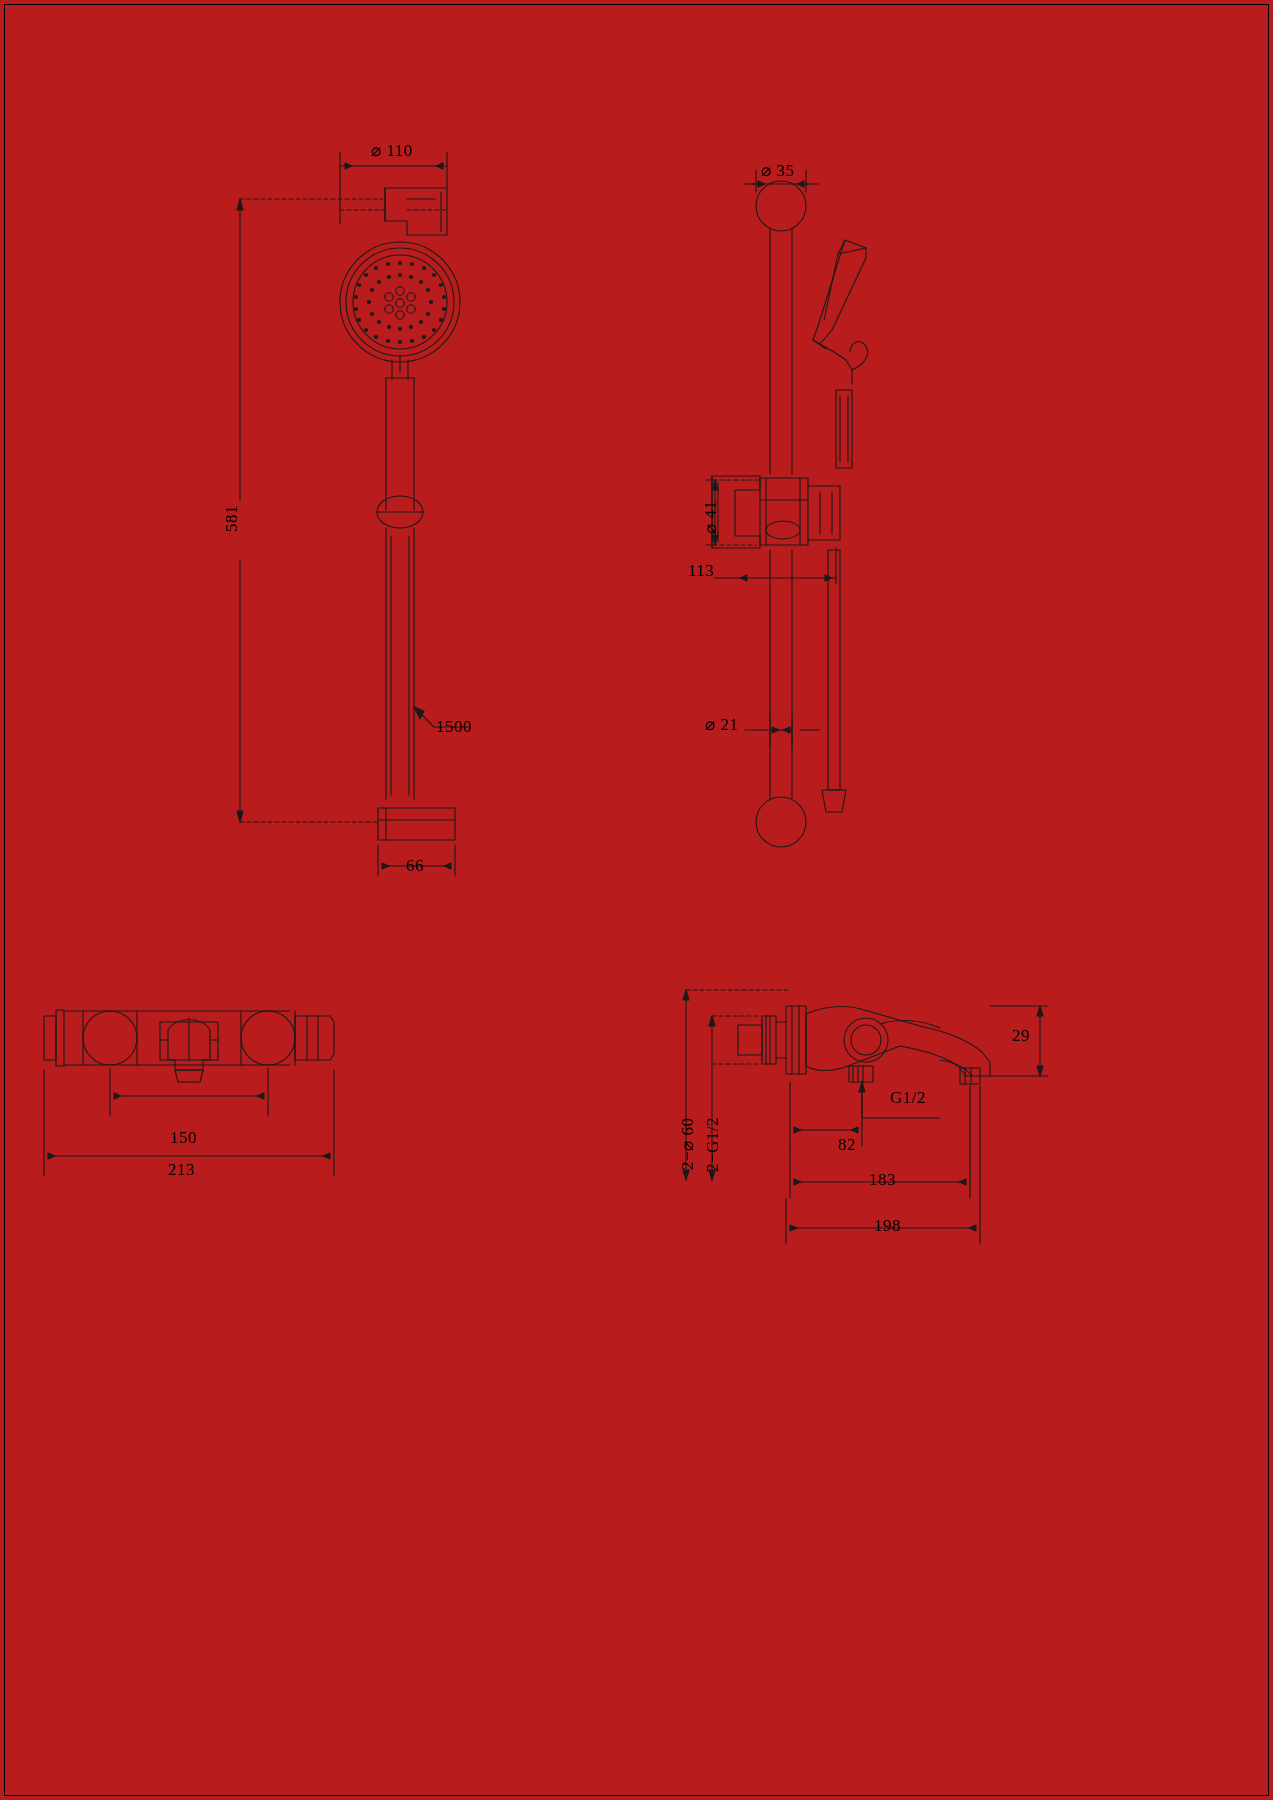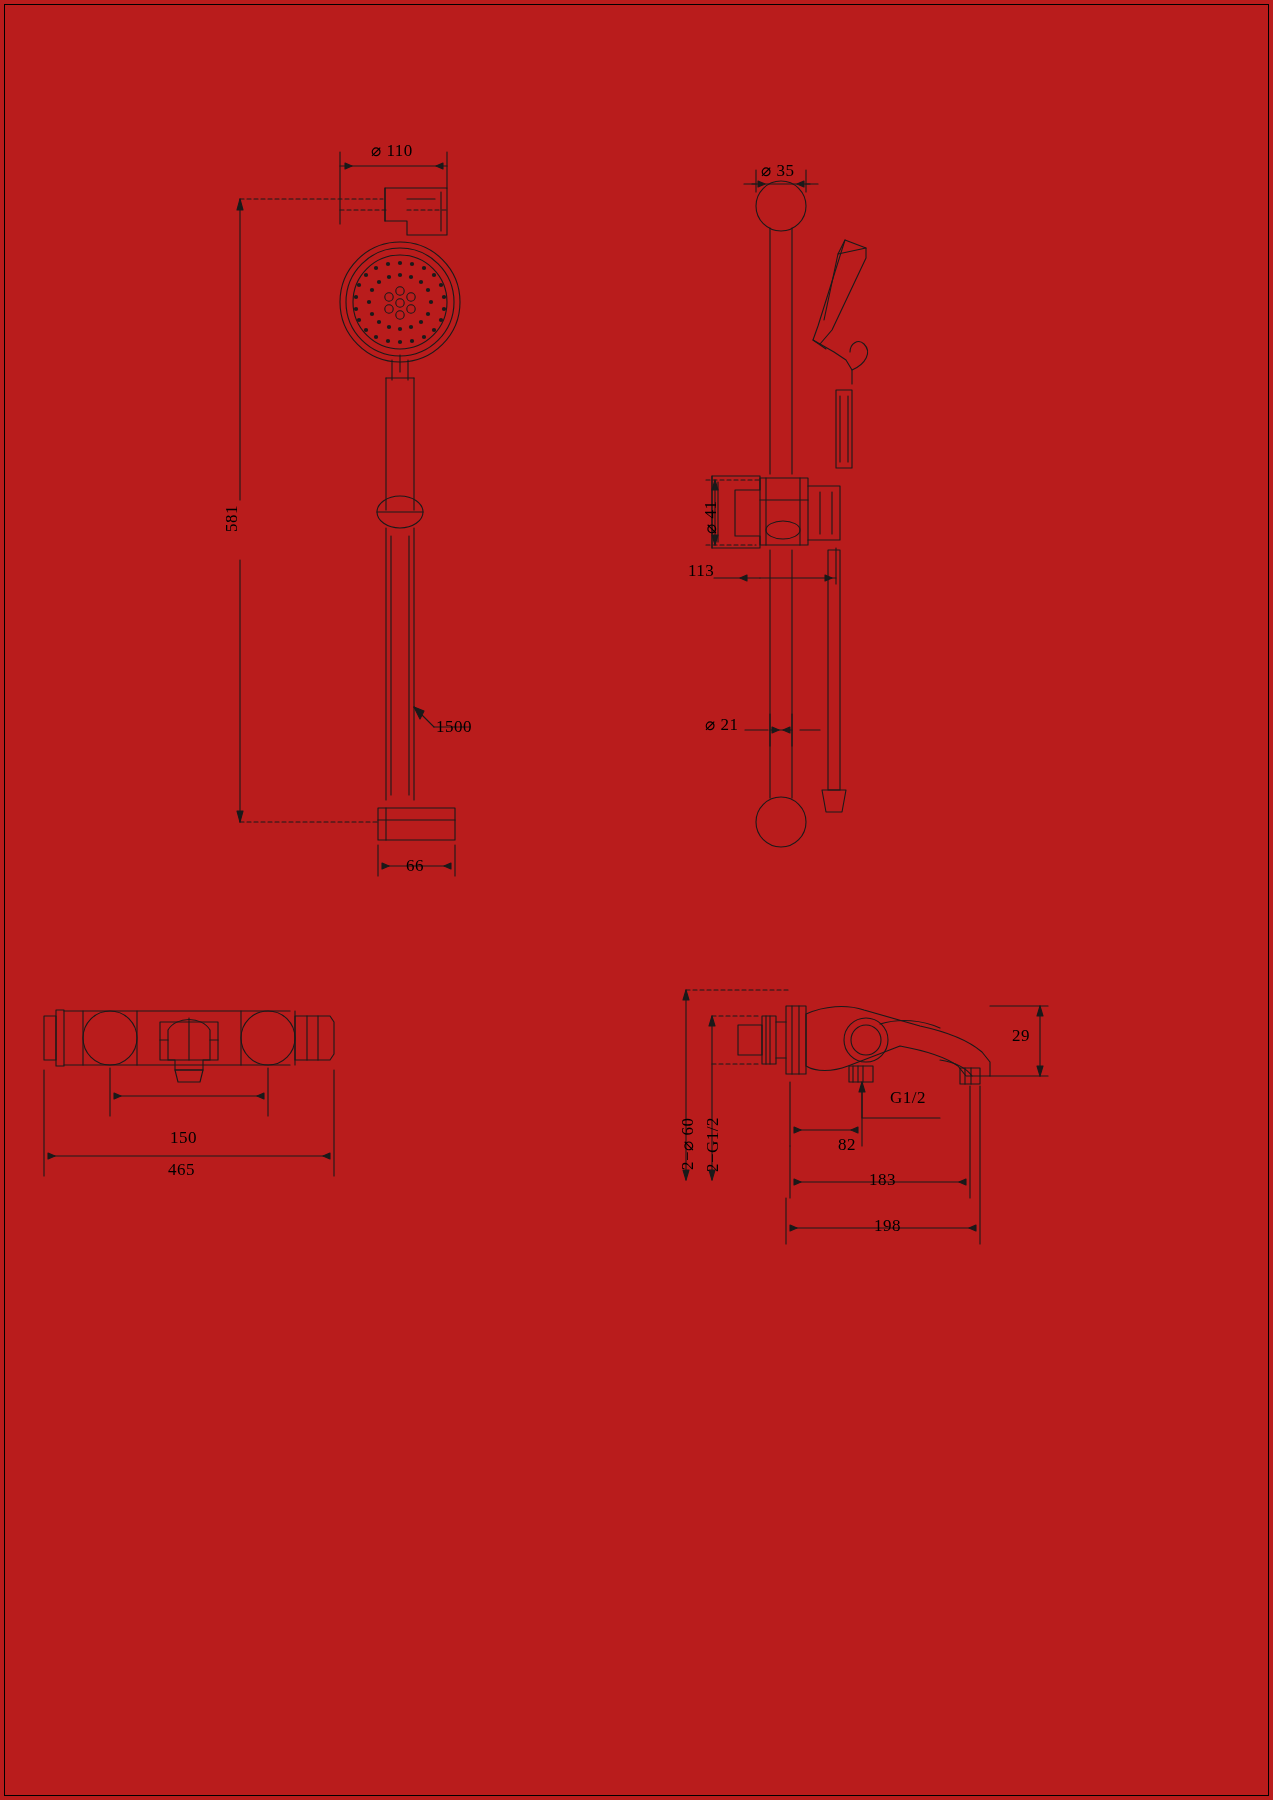--- a/index.html
+++ b/index.html
@@ -350,21 +350,21 @@
   <div class="dim-label rot" style="left:222px; top:532px;">581</div>
   <div class="dim-label" style="left:436px; top:717px;">1500</div>
   <div class="dim-label" style="left:406px; top:856px;">66</div>
 
   <div class="dim-label" style="left:761px; top:160px;text-align:center;">⌀ 35</div>
   <div class="dim-label rot" style="left:700px; top:534px;">⌀ 41</div>
   <div class="dim-label" style="left:688px; top:561px;">113</div>
   <div class="dim-label" style="left:705px; top:714px;">⌀ 21</div>
 
   <div class="dim-label" style="left:170px; top:1128px;">150</div>
-  <div class="dim-label" style="left:168px; top:1160px;">465</div>
+  <div class="dim-label" style="left:168px; top:1160px;">213</div>
 
   <div class="dim-label" style="left:1012px; top:1026px;">29</div>
   <div class="dim-label rot" style="left:677px; top:1170px;">2−⌀ 60</div>
   <div class="dim-label rot" style="left:703px; top:1172px;">2−G1/2</div>
   <div class="dim-label" style="left:890px; top:1072px;margin-top:16px;">G1/2</div>
   <div class="dim-label" style="left:816px; top:1135px;margin-left:22px;">82</div>
   <div class="dim-label" style="left:869px; top:1170px;">183</div>
   <div class="dim-label" style="left:874px; top:1216px;">198</div>
 
 </div>

